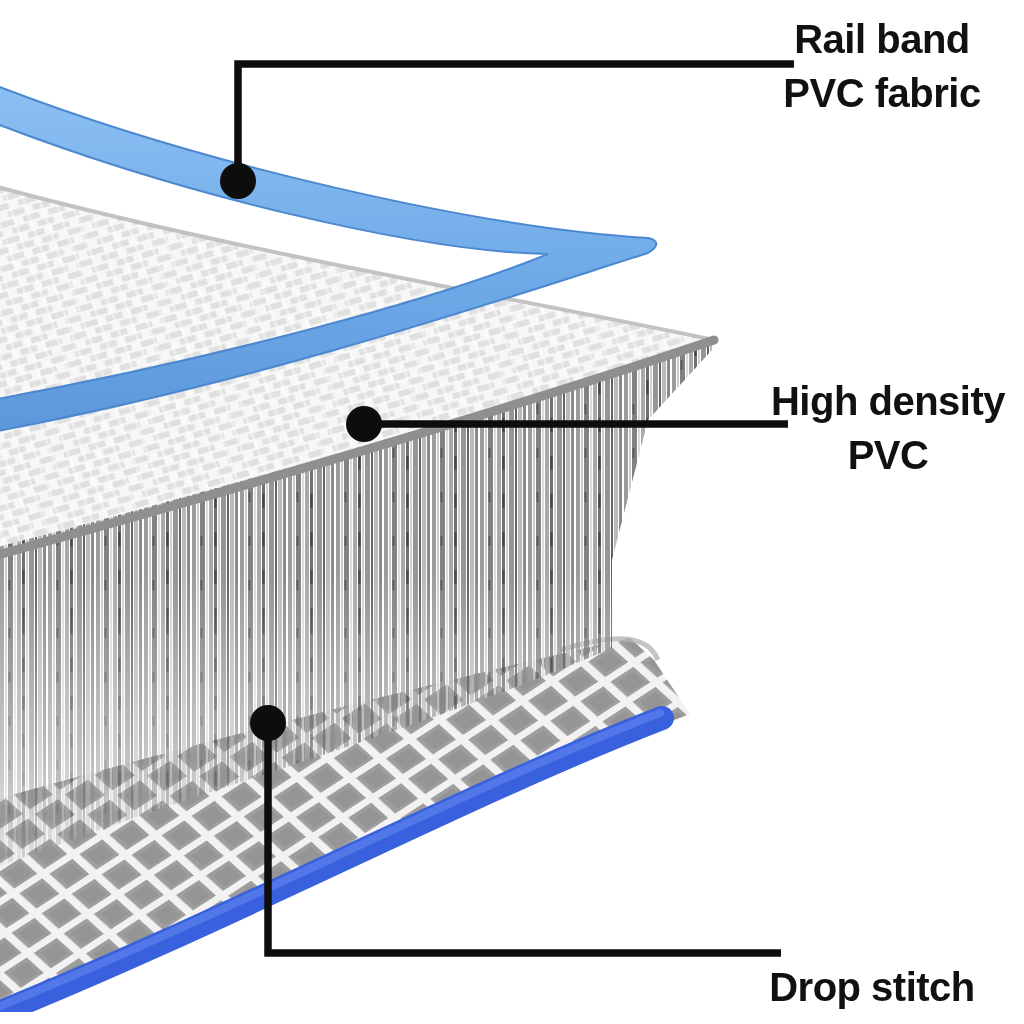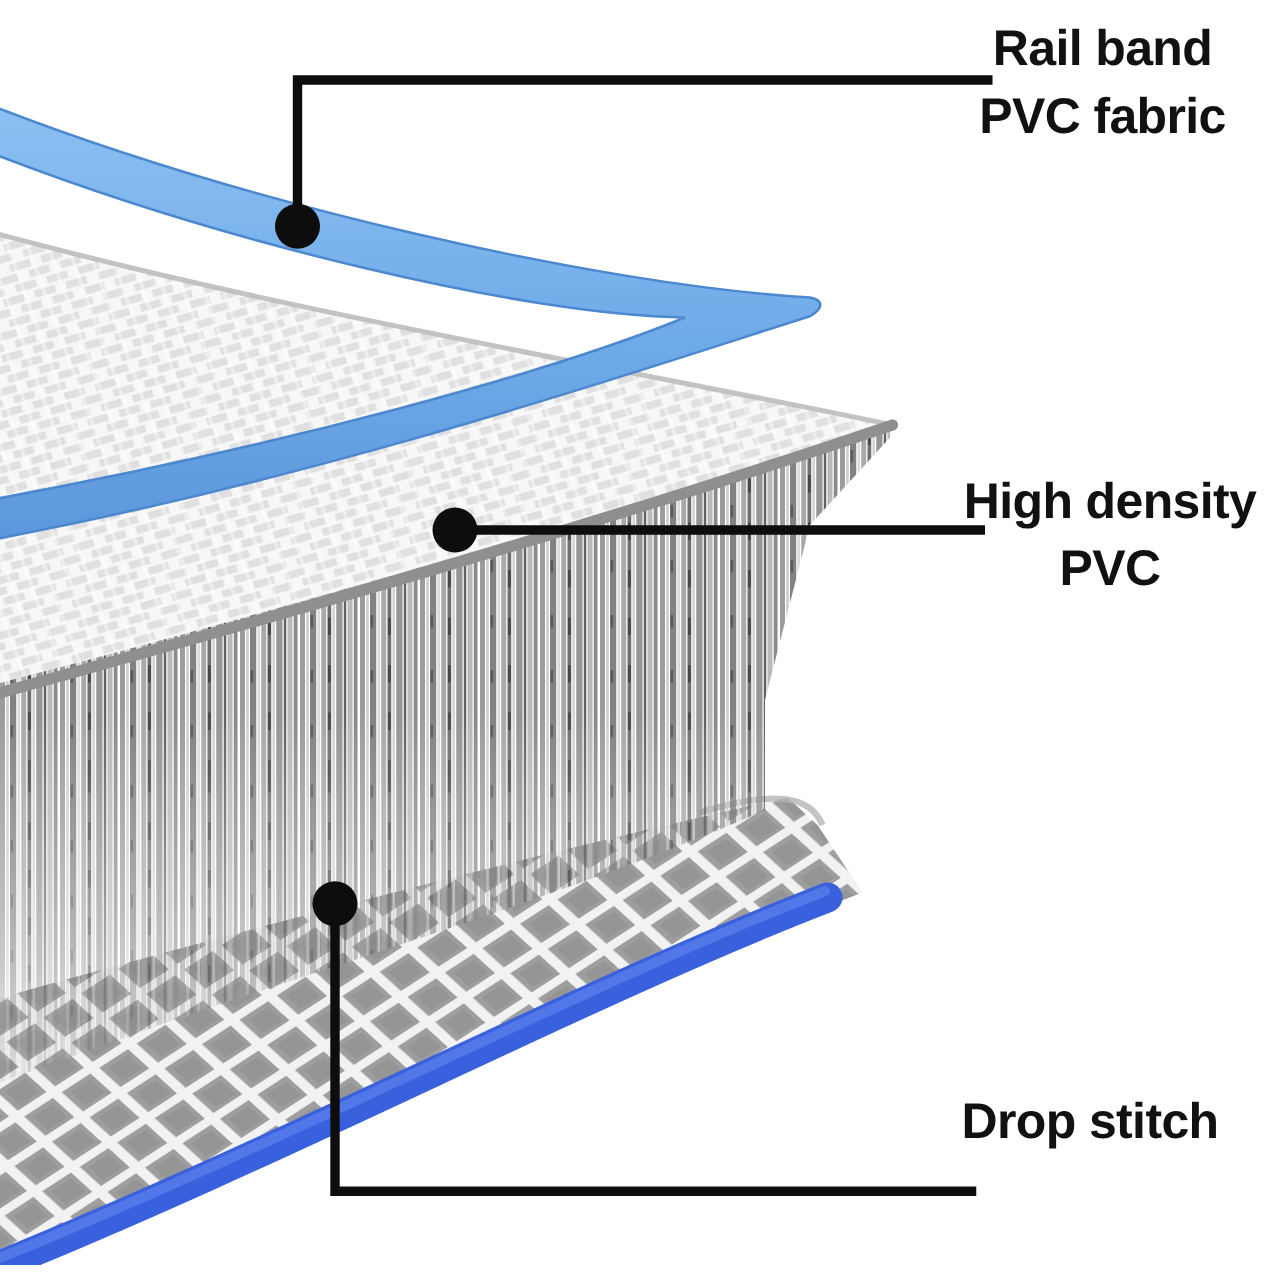--- a/index.html
+++ b/index.html
@@ -119,17 +119,17 @@
   <div class="callout-label" style="left:732px;top:12px;">
     <div>Rail band</div>
     <div>PVC fabric</div>
   </div>
 
   <div class="callout-label" style="left:738px;top:374px;">
     <div>High density</div>
     <div>PVC</div>
   </div>
 
-  <div class="callout-label" style="left:722px;top:870px;">
+  <div class="callout-label" style="left:722px;top:960px;">
     <div>Drop stitch</div>
   </div>
 
 </div>
 
 </body></html>

